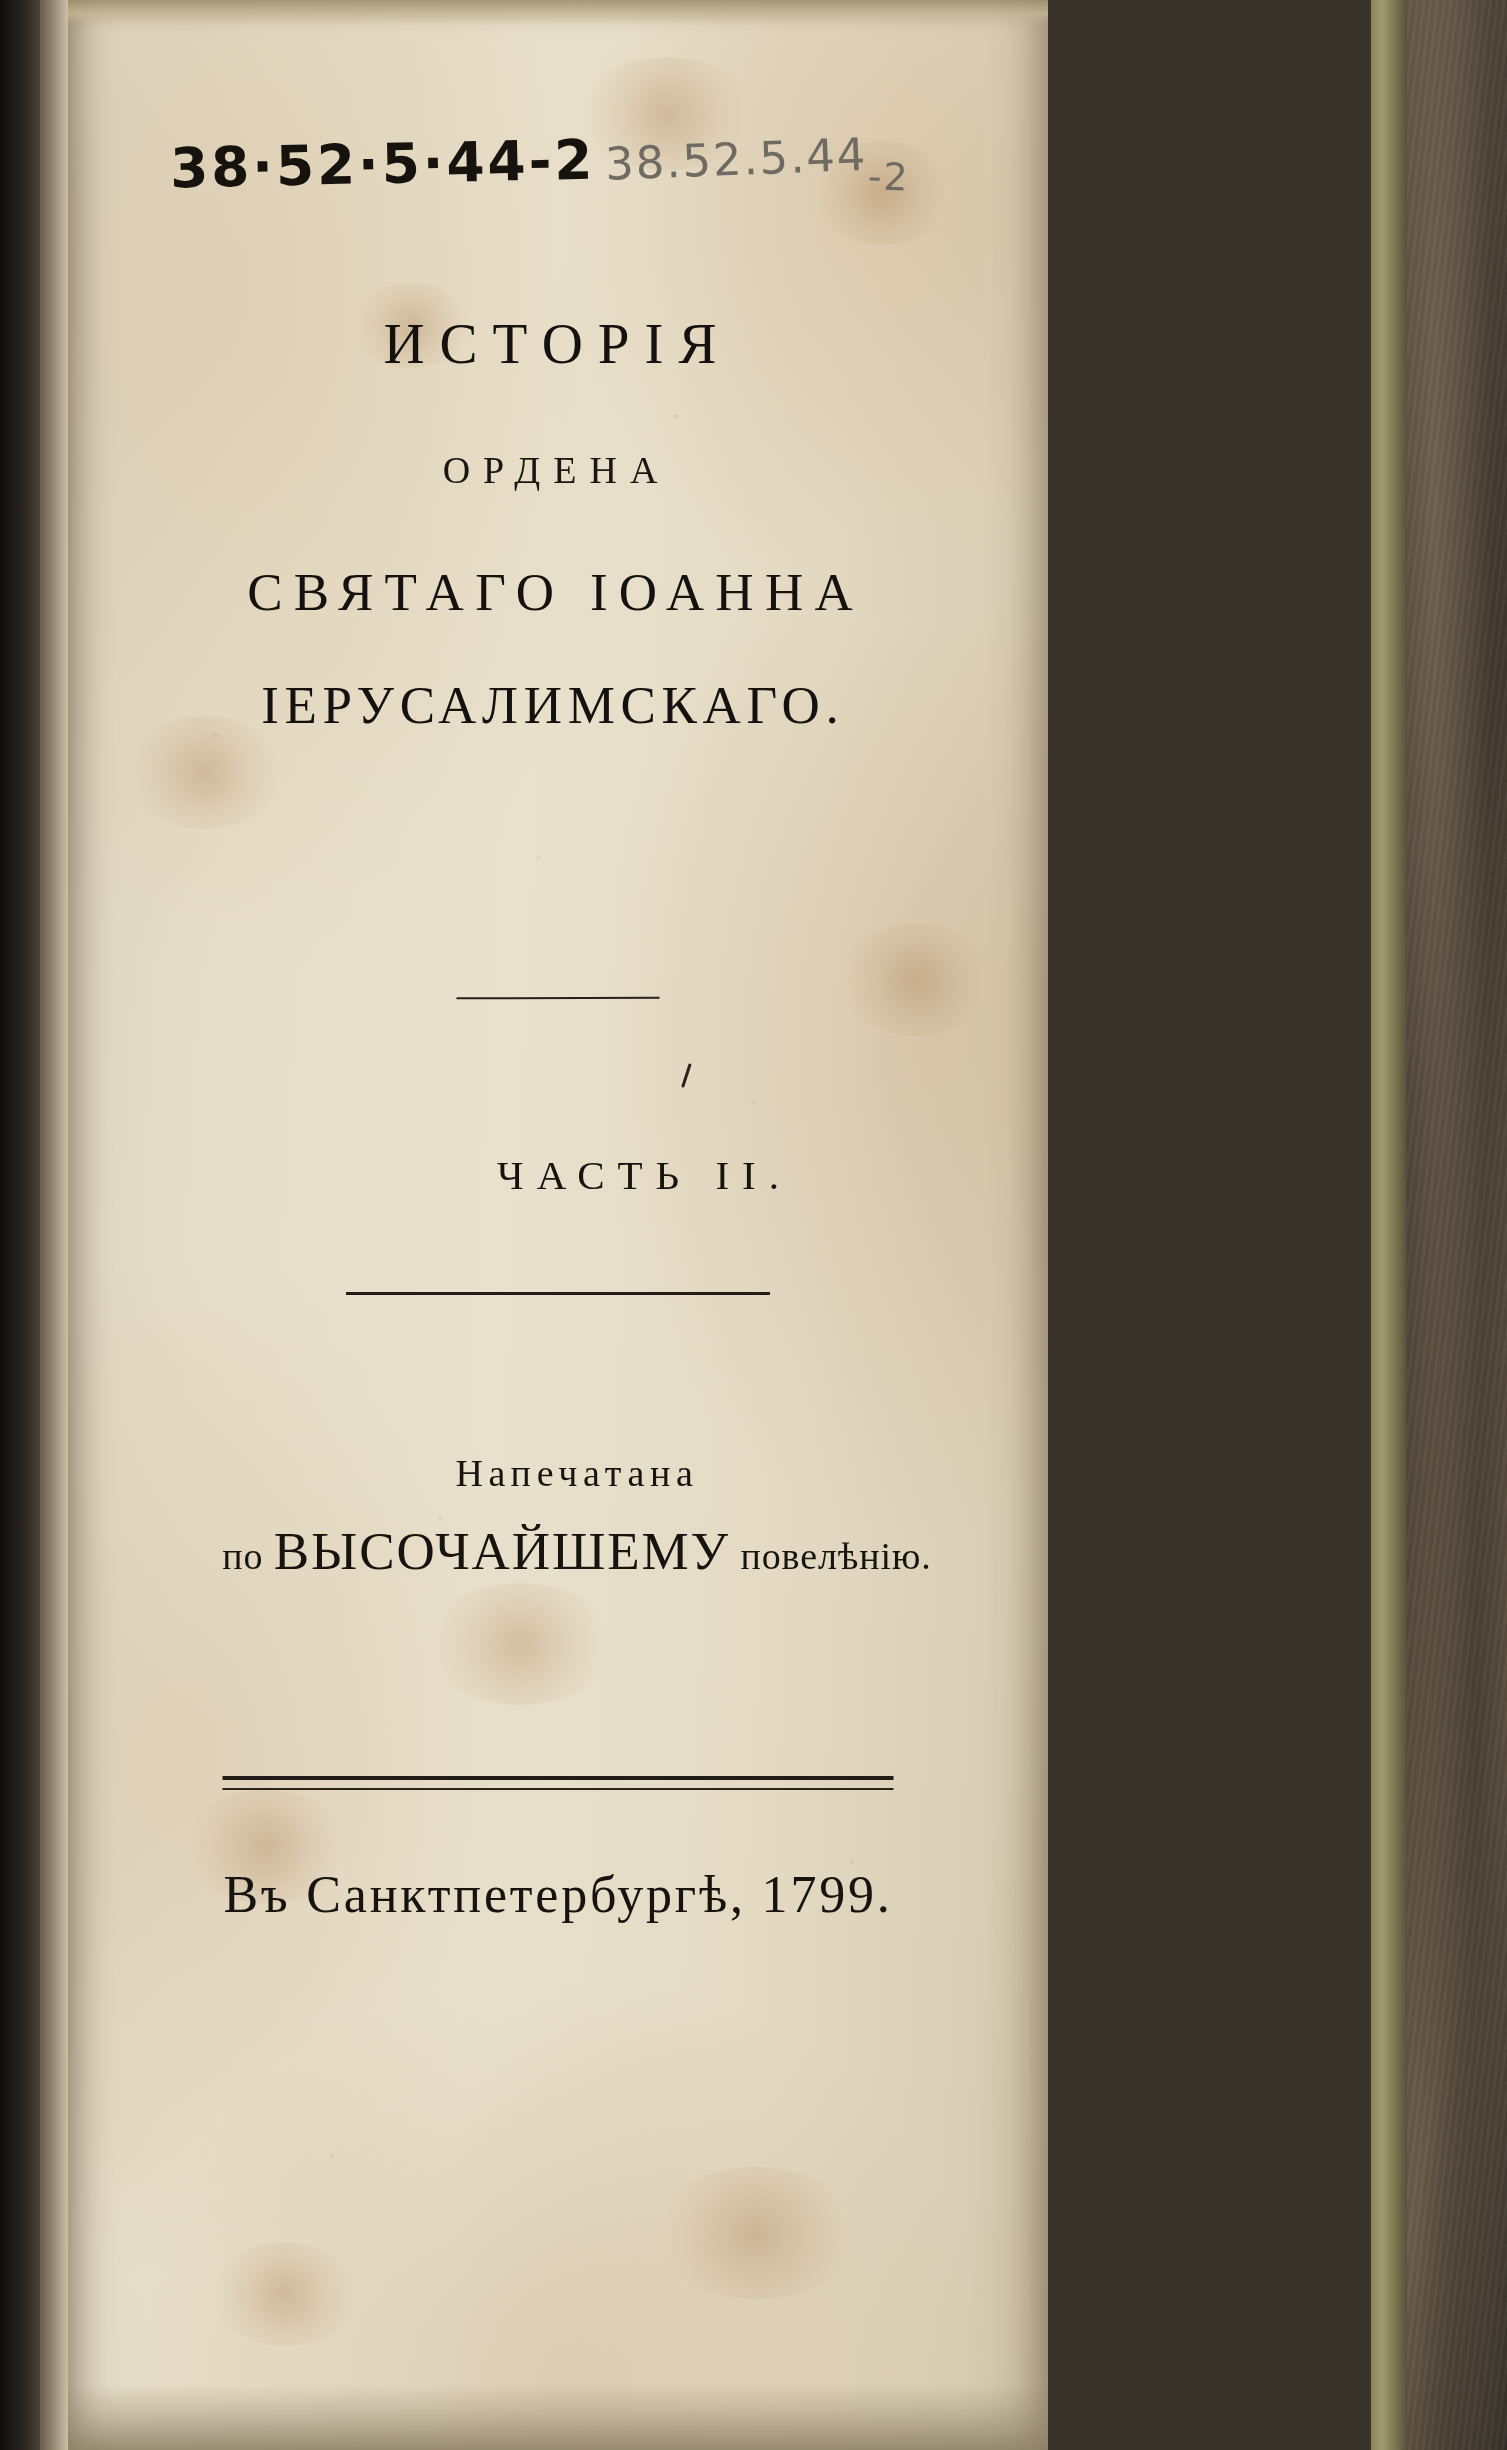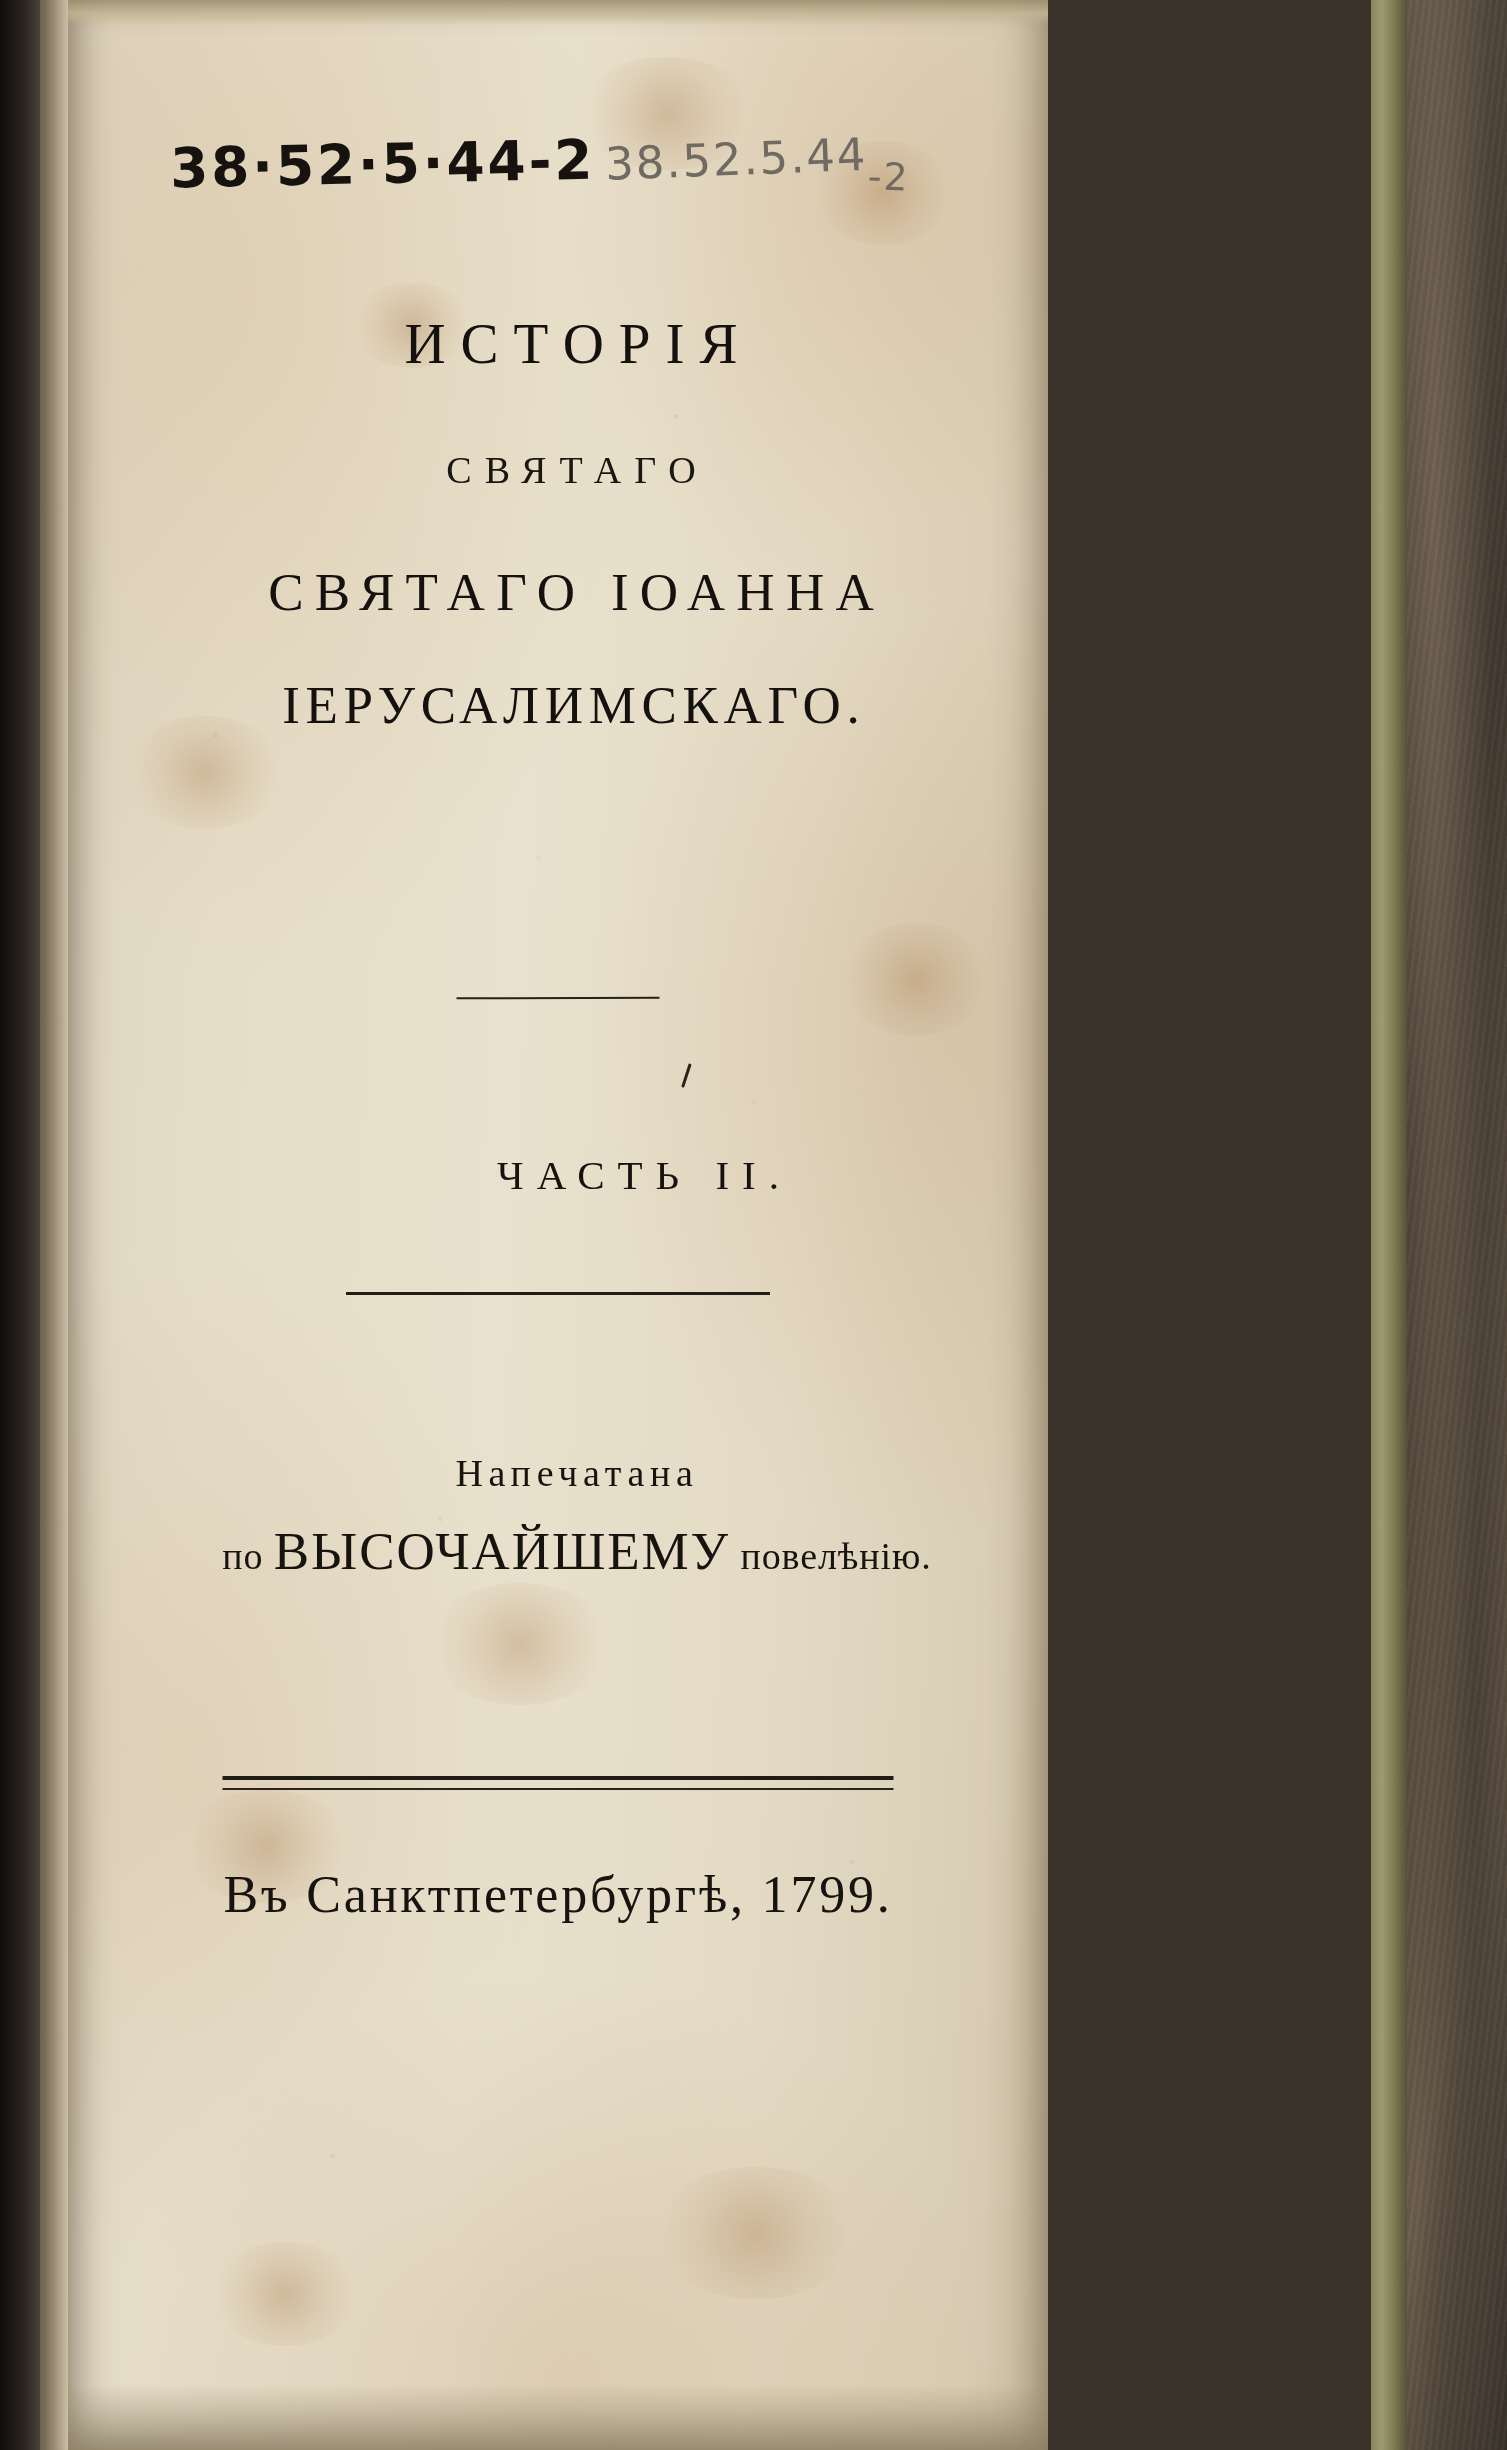--- a/index.html
+++ b/index.html
@@ -157,21 +157,20 @@
     transform: translateY(21px) rotate(4deg);
     font-size: 38px;
   }
 
   .title-block {
     position: absolute;
     top: 311px;
     left: 0;
     width: 964px;
     text-align: center;
-    margin-left: 21px;
   }
 
   .line-main {
     font-size: 57px;
     letter-spacing: 15px;
     font-weight: 400;
     color: #14110e;
     text-indent: 15px;
   }
   .line-sub {
@@ -334,21 +333,21 @@
     <div class="blot" style="left:141px; top:2242px; width:151px; height:104px;"></div>
 
     <div class="shelfmark shelfmark-ink">38·52·5·44-2</div>
 
     <div class="shelfmark shelfmark-pencil">
       <span>38.52.5.44</span><span class="sub">-2</span>
     </div>
 
     <div class="title-block">
       <div class="line-main">ИСТОРІЯ</div>
-      <div class="line-sub">СВЯТАГО</div>
+      <div class="line-sub">ОРДЕНА</div>
       <div class="line-big">СВЯТАГО ІОАННА</div>
       <div class="line-big2">ІЕРУСАЛИМСКАГО.</div>
     </div>
 
     <div class="rule-short"></div>
     <div class="tick"></div>
 
     <div class="part-line">ЧАСТЬ II.</div>
 
     <div class="rule-mid"></div>

